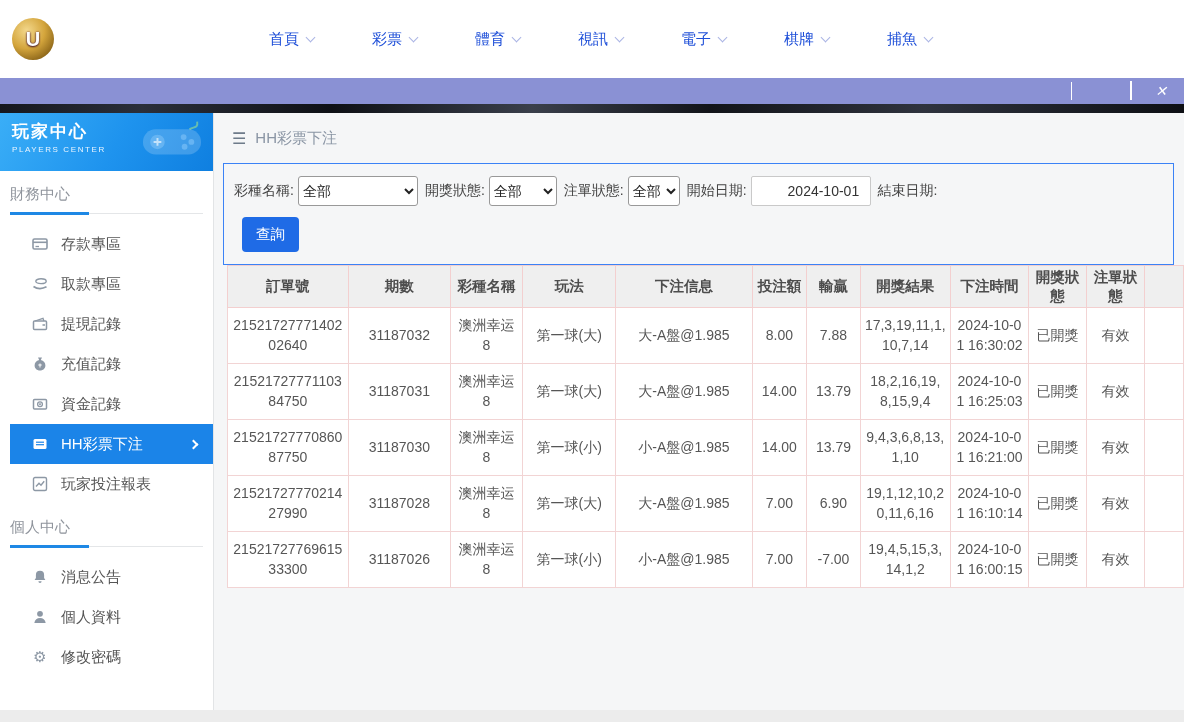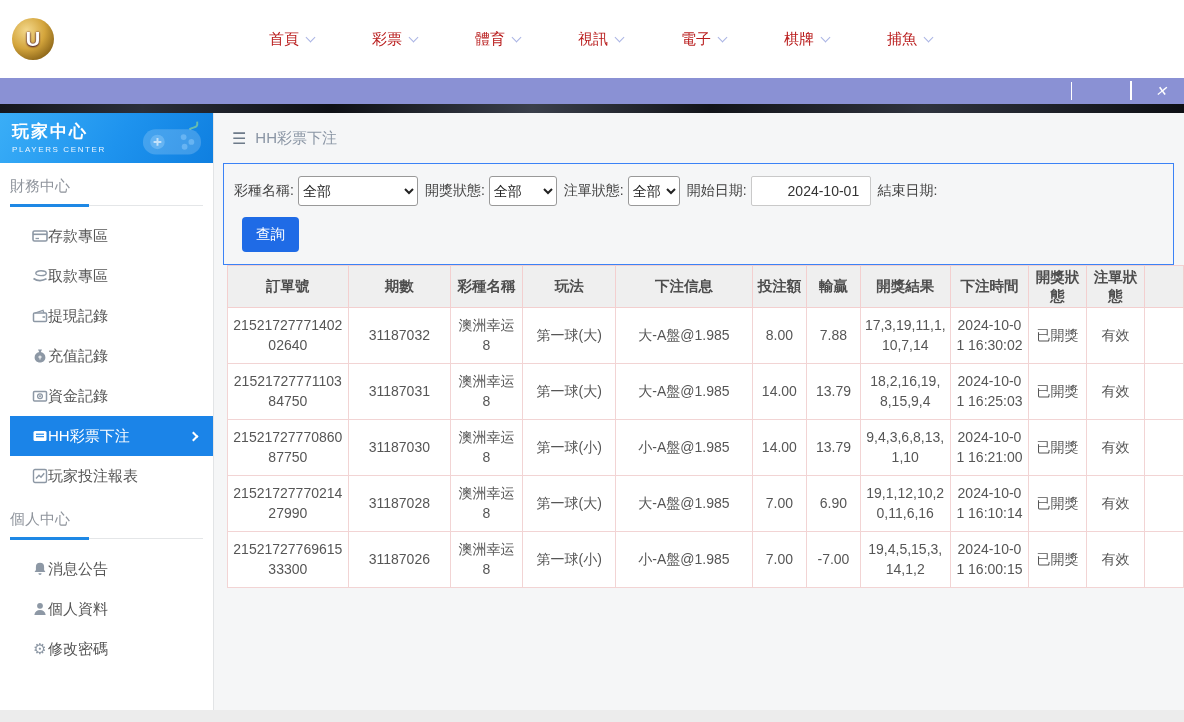--- a/index.html
+++ b/index.html
@@ -13,53 +13,53 @@
   .logo-coin { width:42px; height:42px; border-radius:50%;
     background:radial-gradient(circle at 35% 30%, #f3d88c 0%, #d4a53c 45%, #8a6418 80%, #5f430d 100%);
     display:flex; align-items:center; justify-content:center; flex:0 0 auto; }
   .logo-coin span { font-size:20px; font-weight:bold; color:#fff;
     text-shadow:0 0 2px #5a2740, 0 1px 2px #3c1220; }
   .logo-text { margin-left:8px; font-size:26px; font-weight:bold; letter-spacing:.5px;
     background:linear-gradient(180deg,#caa04f 0%, #a87c2e 55%, #7c5a1a 100%);
     -webkit-background-clip:text; background-clip:text; color:transparent; }
   .top-nav { display:flex; margin-left:52px; gap:58px; }
   .nav-item { display:flex; align-items:center; cursor:pointer; }
-  .nav-label { font-size:15px; color:#b91c1c; }
+  .nav-label { font-size:15px; color:#1d4ed8; }
   .chev { display:inline-block; width:7px; height:7px; border-right:1.7px solid #aab4e4; border-bottom:1.7px solid #aab4e4; transform:rotate(45deg); margin-left:8px; margin-top:-4px; }
 
   
   .titlebar { height:26px; background:#8a91d4; display:flex; align-items:center; justify-content:flex-end; padding-right:8px; flex:0 0 auto; }
   .tb-btn { width:30px; height:26px; display:flex; align-items:center; justify-content:center; cursor:pointer; }
   .tb-chev { width:8px; height:8px; border-right:1.6px solid #fff; border-bottom:1.6px solid #fff; transform:rotate(45deg); margin-top:-3px; }
   .tb-min { width:12px; height:2px; background:#fff; }
   .tb-max { width:11px; height:10px; border:1.6px solid #fff; }
   .tb-close { color:#fff; font-size:14px; line-height:1; }
 
   
   .dark-strip { height:9px; flex:0 0 auto;
     background:linear-gradient(90deg,#15171d 0%,#2b2f3a 12%,#0e1015 28%,#3a3f4b 45%,#121419 60%,#2f333e 78%,#0d0f14 100%); }
 
   
   .body-row { flex:1 1 auto; display:flex; min-height:0; }
 
   
   .sidebar { width:214px; background:#fff; border-right:1px solid #e2e4e6; flex:0 0 auto; overflow:hidden; }
-  .sidebar-banner { height:50px; position:relative; padding:7px 0 0 12px; overflow:hidden;
+  .sidebar-banner { height:58px; position:relative; padding:7px 0 0 12px; overflow:hidden;
     background:linear-gradient(120deg,#3aaef7 0%, #1e93ee 55%, #0f7fe0 100%); }
   .sb-title { color:#fff; font-size:17px; font-weight:bold; letter-spacing:2px; }
   .sb-sub { color:#eaf5ff; font-size:8px; letter-spacing:1.6px; margin-top:2px; }
   .sb-gfx { position:absolute; right:10px; top:6px; opacity:.85; }
   .sec-title { margin:14px 0 0 10px; font-size:15px; color:#8f949c; }
   .sec-rule { position:relative; height:1px; background:#e4e6e8; margin:9px 10px 0 10px; }
   .sec-rule::before { content:""; position:absolute; left:0; top:-1px; width:79px; height:3px; background:#1e88e5; }
   .sec-list { margin-top:10px; }
   .menu-item { height:40px; display:flex; align-items:center; padding-left:32px; cursor:pointer; color:#555; }
   .mi-icon { width:16px; height:16px; color:#8d98a5; display:flex; align-items:center; justify-content:center; font-size:15px; line-height:1; }
   .mi-icon svg { width:16px; height:16px; display:block; }
-  .mi-label { font-size:15px; }
+  .mi-label { margin-left:13px; font-size:15px; }
   .mi-arrow { display:none; }
   .menu-item.active { background:#1b84e8; color:#fff; margin-left:10px; padding-left:22px; position:relative; }
   .menu-item.active .mi-icon { color:#fff; }
   .menu-item.active .mi-arrow { display:block; position:absolute; right:16px; width:7px; height:7px;
     border-top:2px solid #fff; border-right:2px solid #fff; transform:rotate(45deg); }
 
   
   .main { flex:1 1 auto; background:#f5f6f7; overflow:hidden; min-width:0; }
   .breadcrumb { margin:16px 0 0 18px; display:flex; align-items:center; color:#8a95a4; }
   .hamburger { font-size:16px; color:#6e7b8a; cursor:pointer; }

